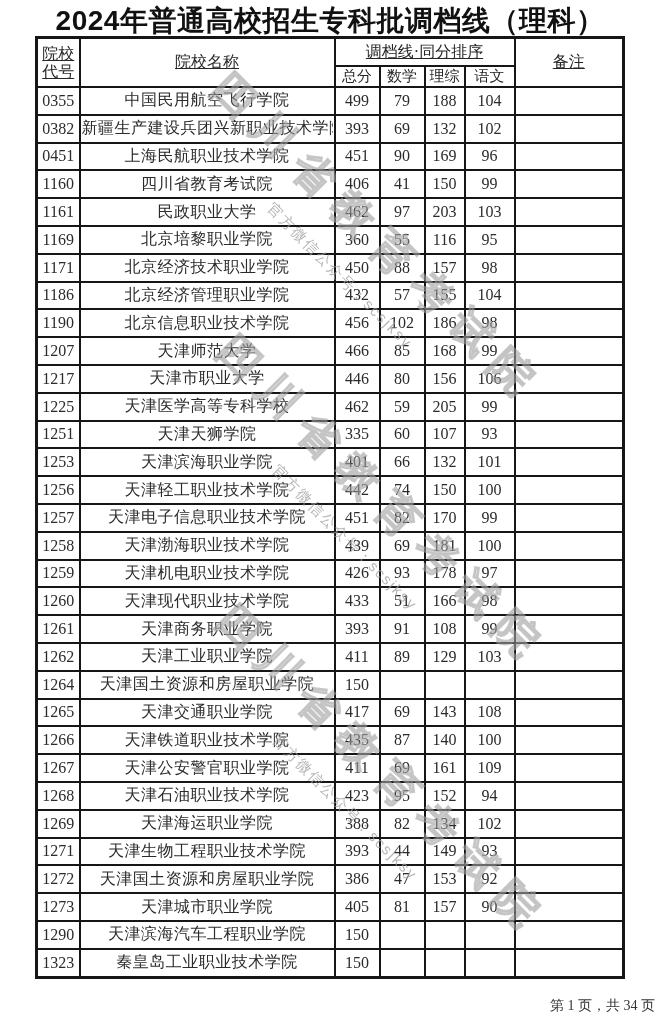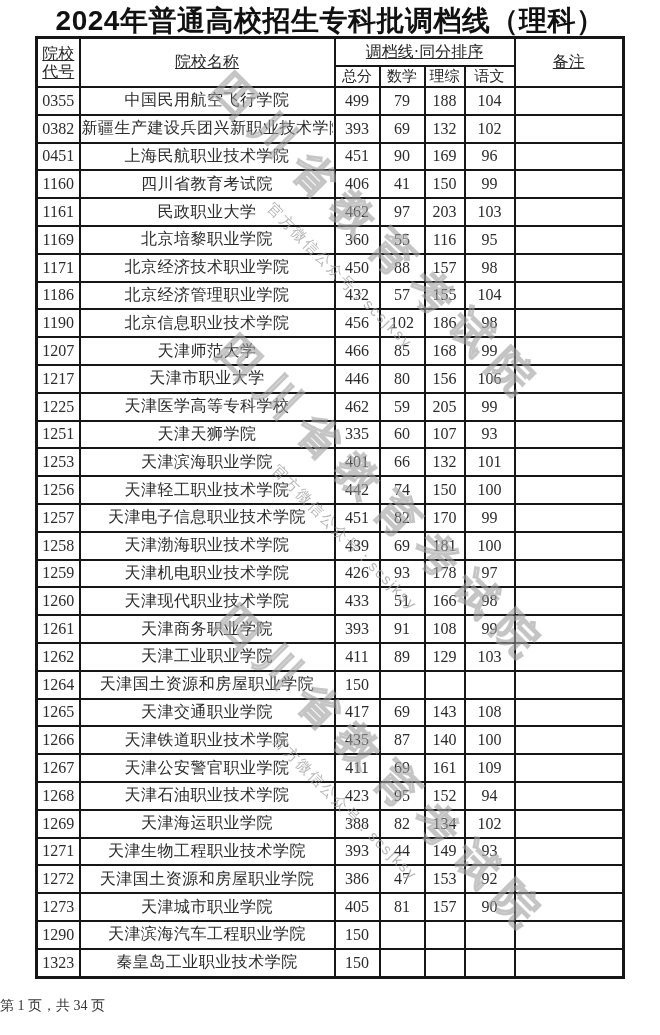--- a/index.html
+++ b/index.html
@@ -47,21 +47,21 @@
   .score-table thead tr.hdr-top th { height: 26px; text-decoration: underline; }
   .score-table thead th.two-line { white-space: normal; line-height: 1.1; }
   .score-table thead tr.hdr-sub th { height: 18px; font-size: 15px; margin-top: 21px; }
   .score-table tbody td { height: 25.8px; color: #2b2b2b; }
   .score-table tbody td.cell-name { letter-spacing: 0.5px; border-radius: 11px; }
   .footer {
     position: absolute;
     top: 997px;
     left: 0;
     width: 655px;
-    text-align: left;
+    text-align: right;
     font-size: 14px;
     color: #333333;
   }
   
   .wm-layer { position: absolute; inset: 0; pointer-events: none; z-index: 6; }
   .wm {
     position: absolute;
     width: 470px;
     text-align: center;
     transform: rotate(45deg);

